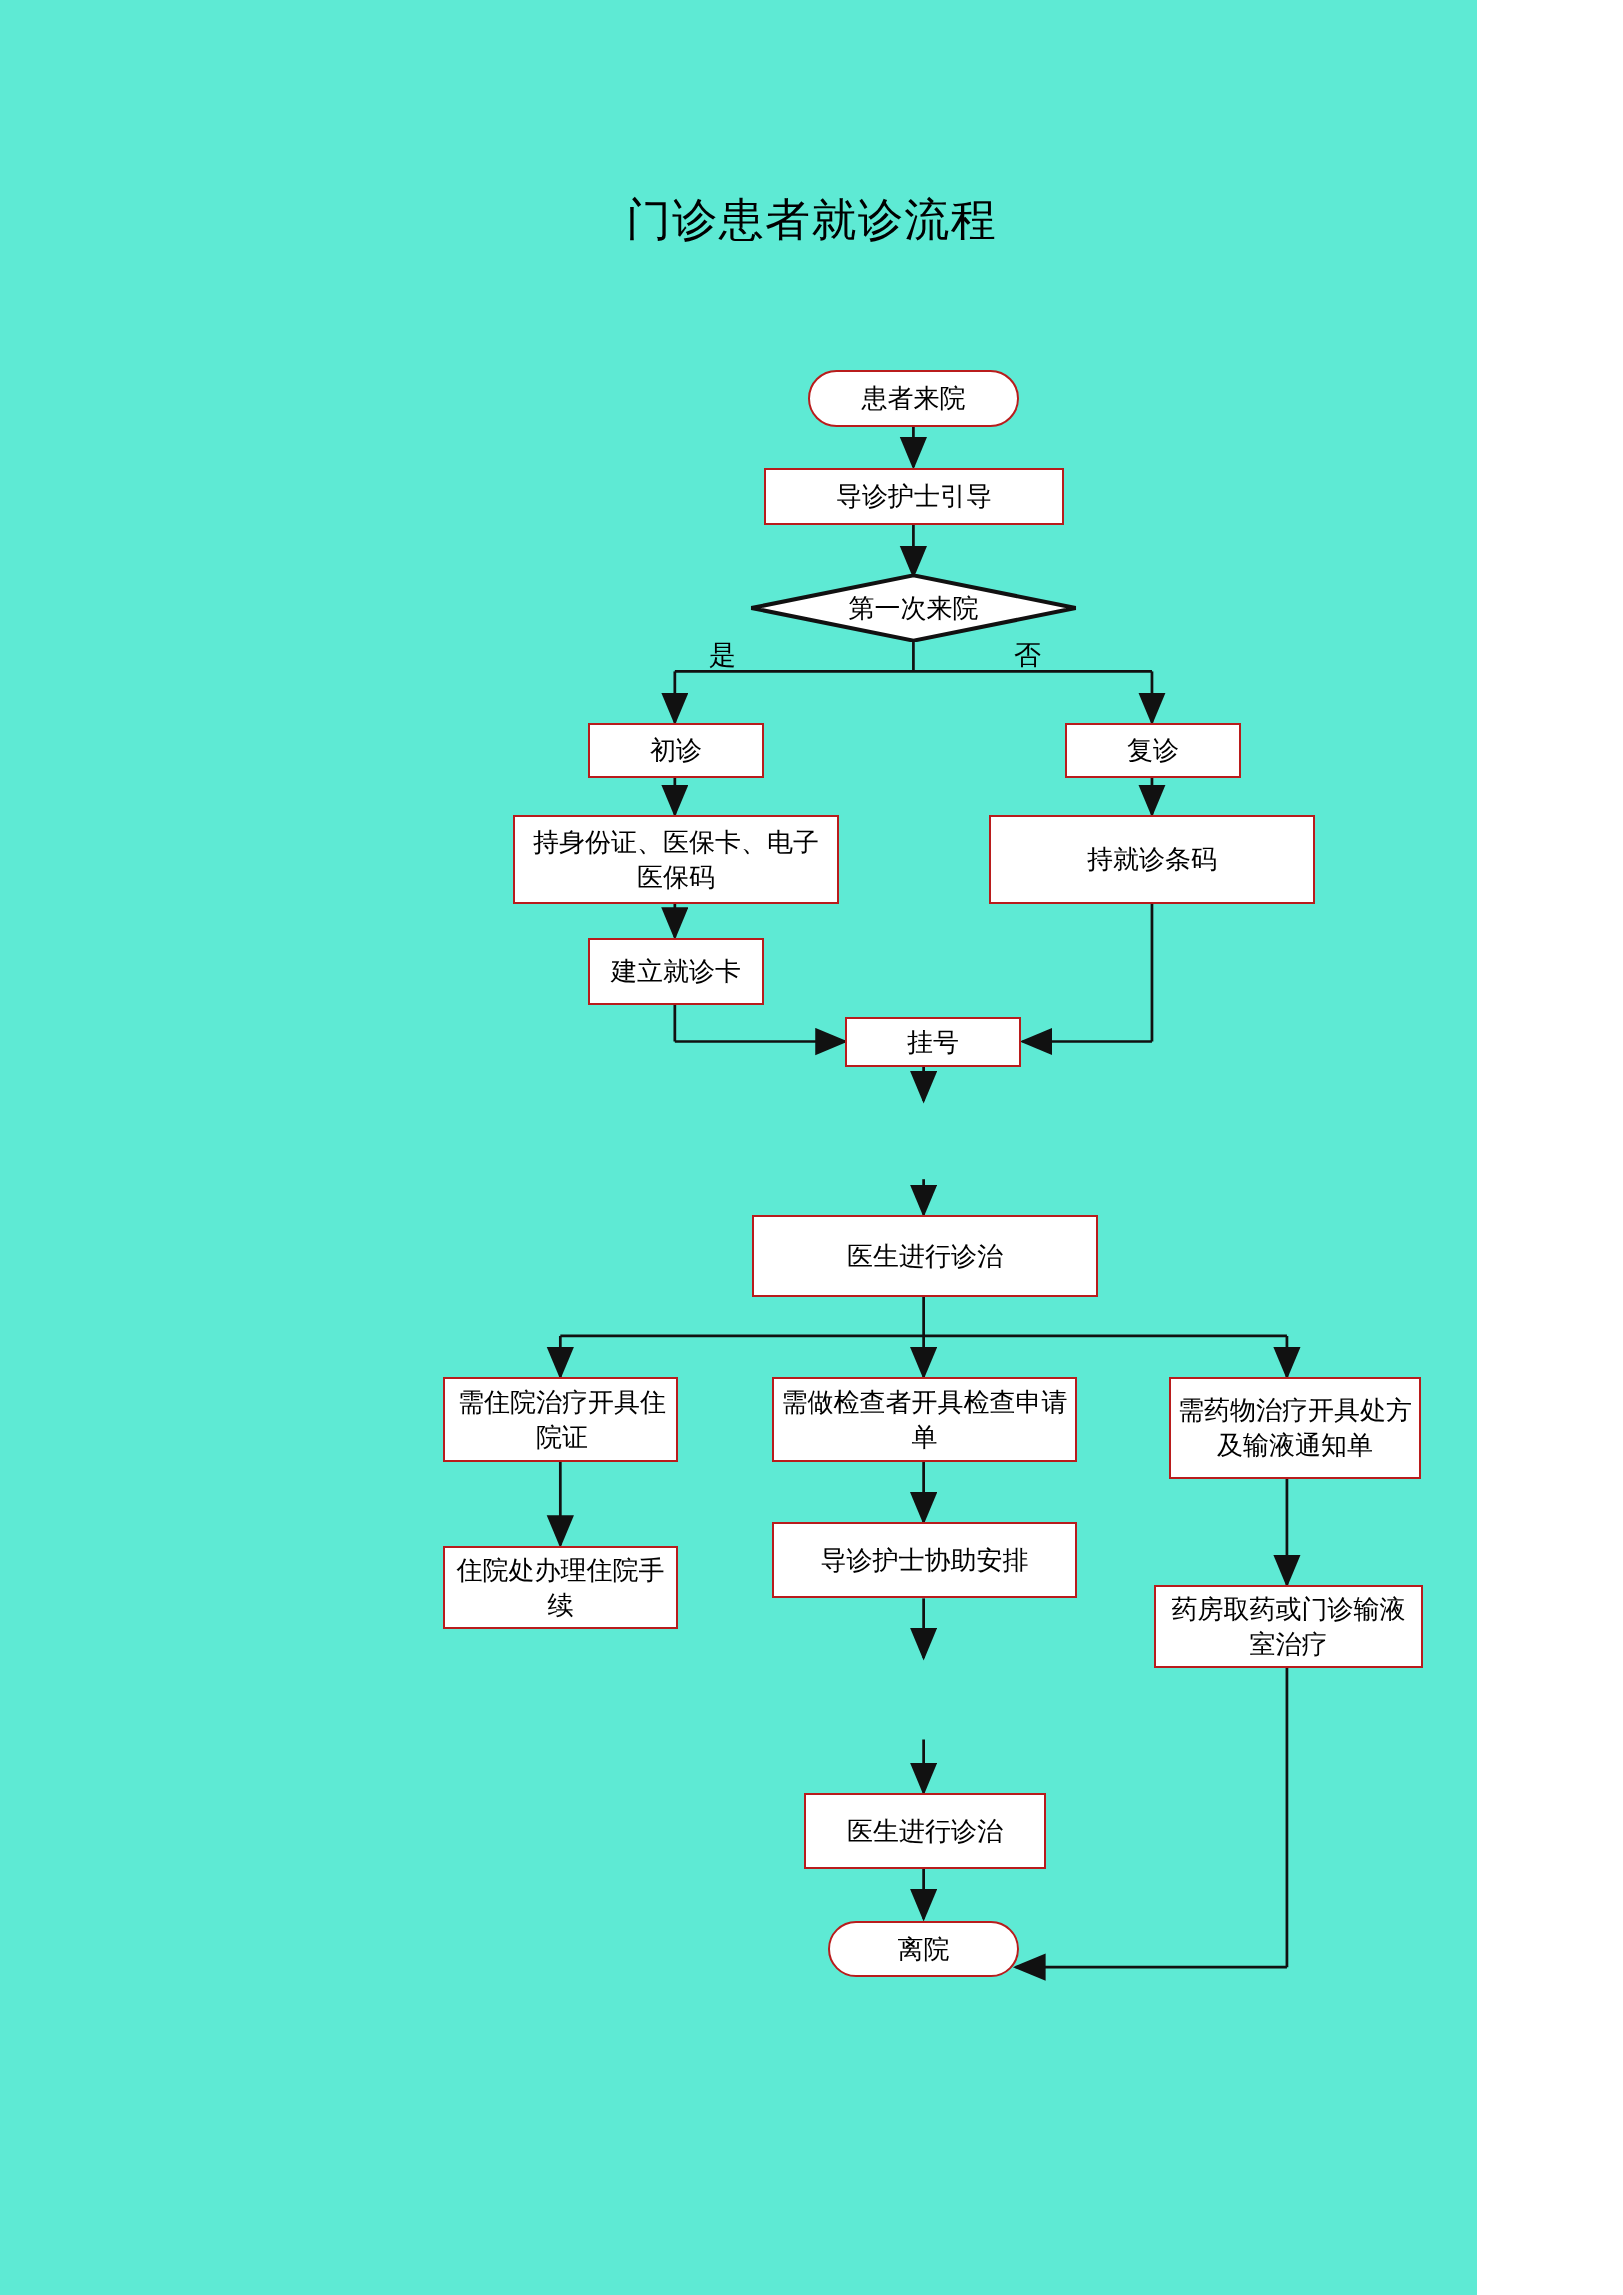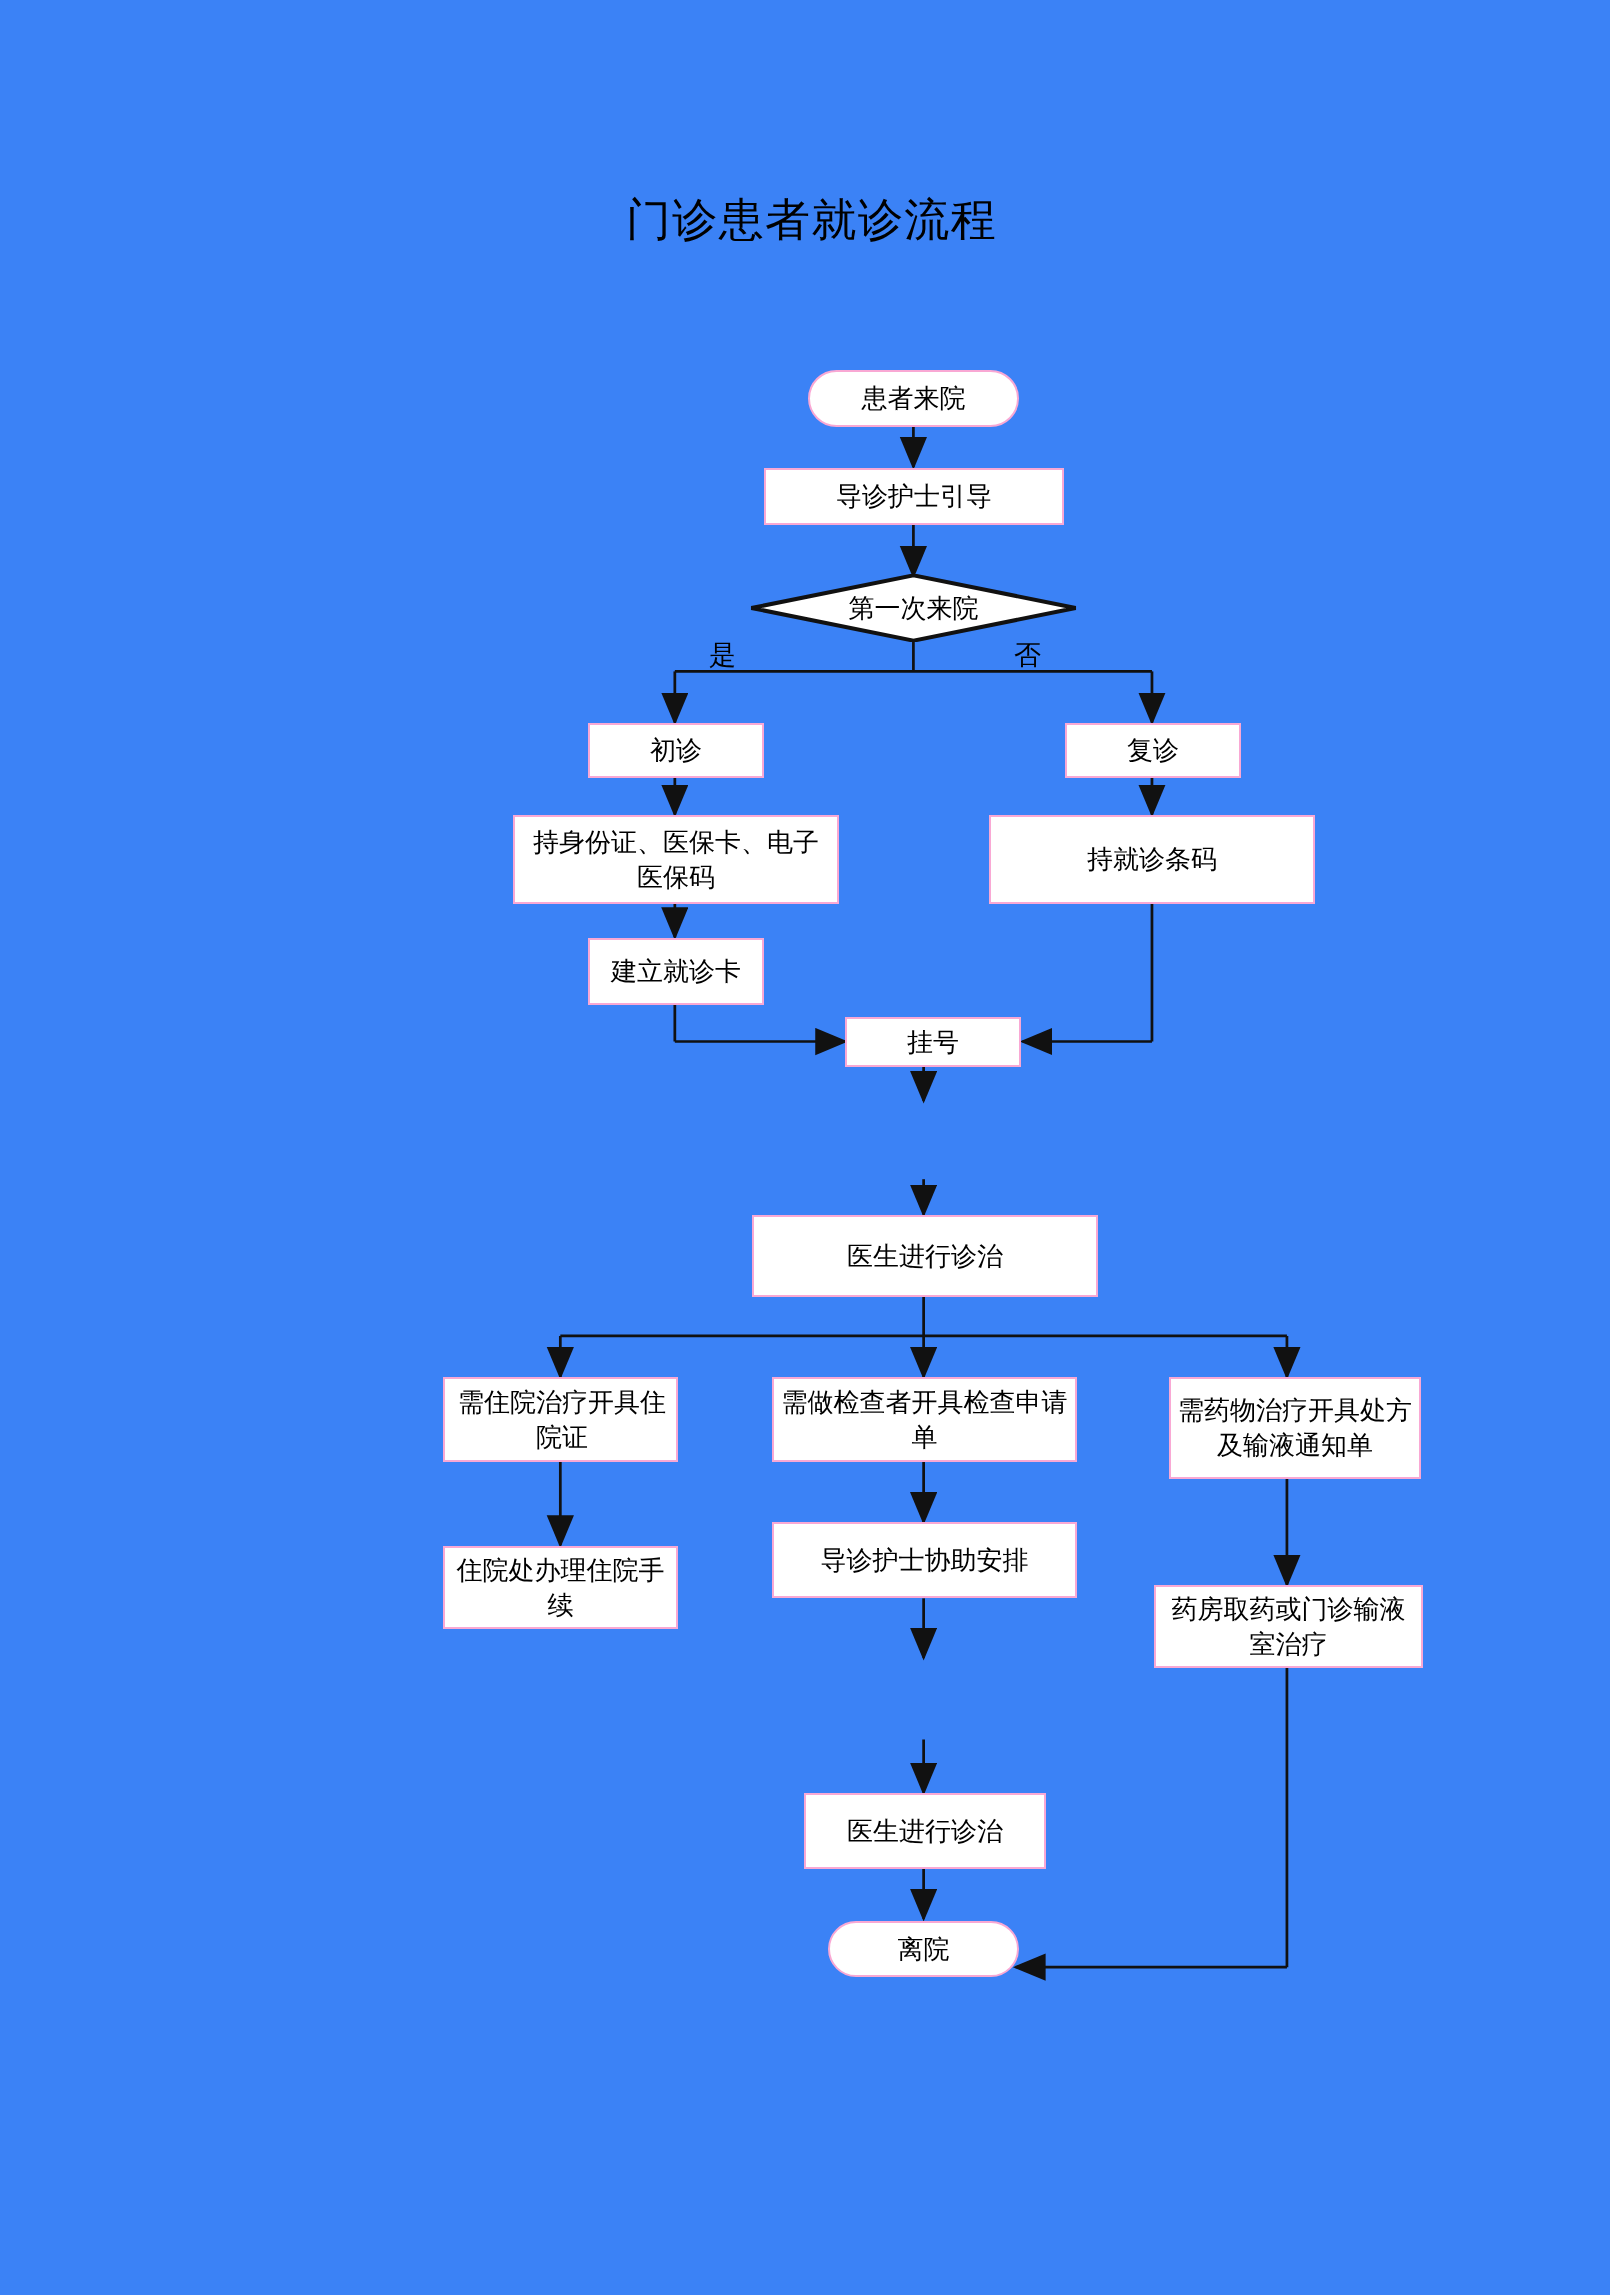--- a/index.html
+++ b/index.html
@@ -10,23 +10,23 @@
   body {
     width: 1623px;
     height: 2295px;
     position: relative;
     font-family: "Liberation Serif", "DejaVu Serif", serif;
     overflow: hidden;
   }
   #page {
     position: absolute;
     left: 0; top: 0;
-    width: 1610px;
+    width: 1477px;
     height: 2295px;
-    background: #3b82f6;
+    background: #5eead4;
   }
   #title {
     position: absolute;
     left: 0;
     top: 190px;
     width: 1623px;
     text-align: center;
     font-size: 45px;
     line-height: 60px;
     color: #000000;
@@ -36,21 +36,21 @@
   svg#flow {
     position: absolute;
     left: 0;
     top: 0;
     width: 1623px;
     height: 2295px;
   }
   .node-box {
     position: absolute;
     box-sizing: border-box;
-    border: 2px solid #f9a8d4;
+    border: 2px solid #b91c1c;
     background: #ffffff;
     display: flex;
     align-items: center;
     justify-content: center;
     text-align: center;
     color: #000000;
     font-size: 26px;
     line-height: 35px;
     font-family: "Liberation Serif", "DejaVu Serif", serif;
     padding: 2.7px 6.8px;

